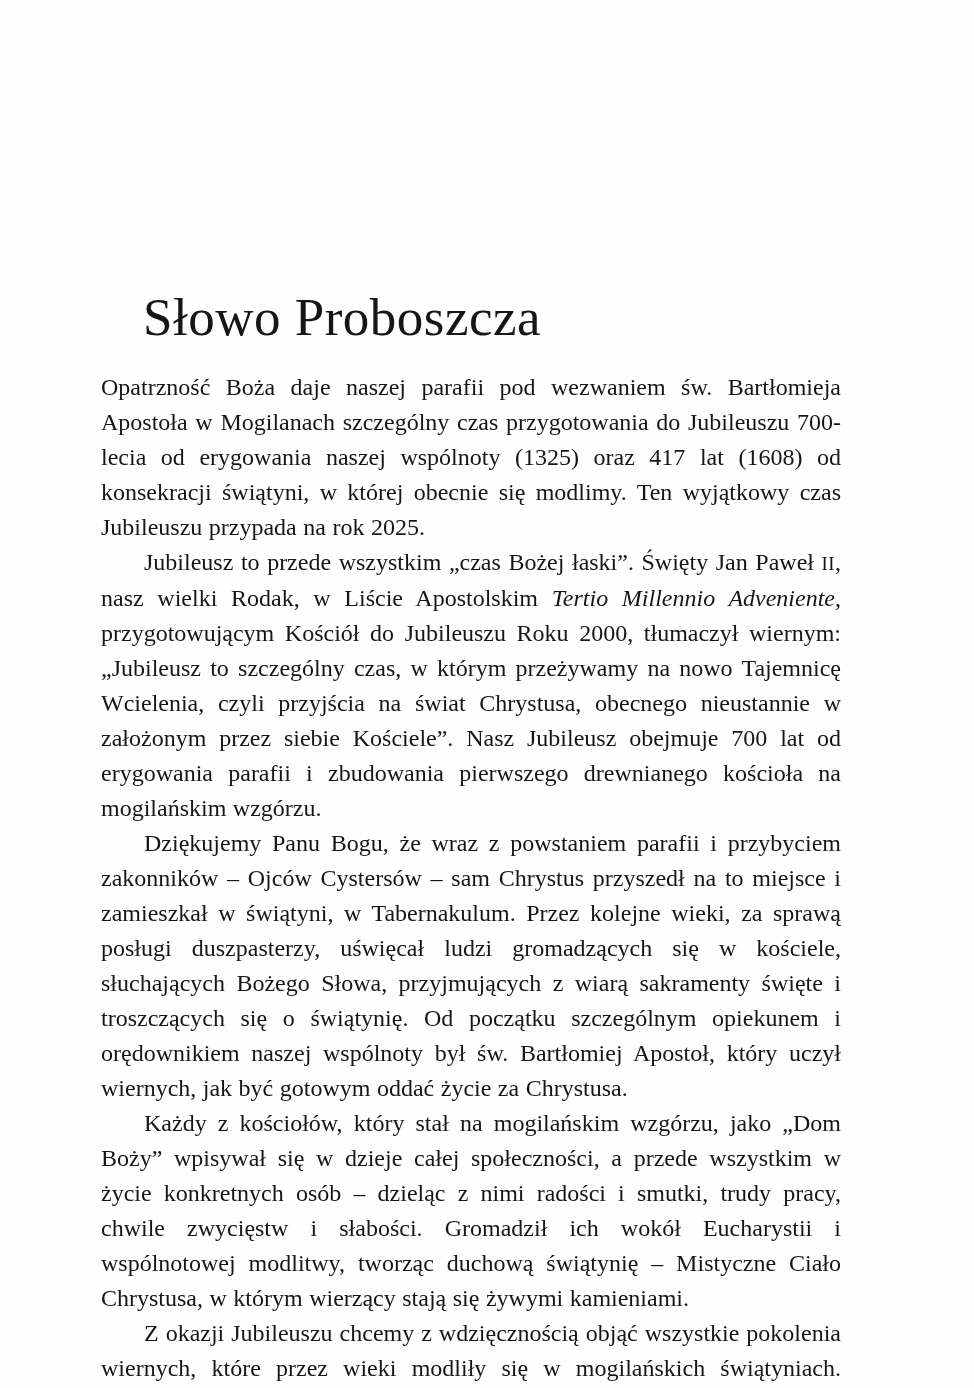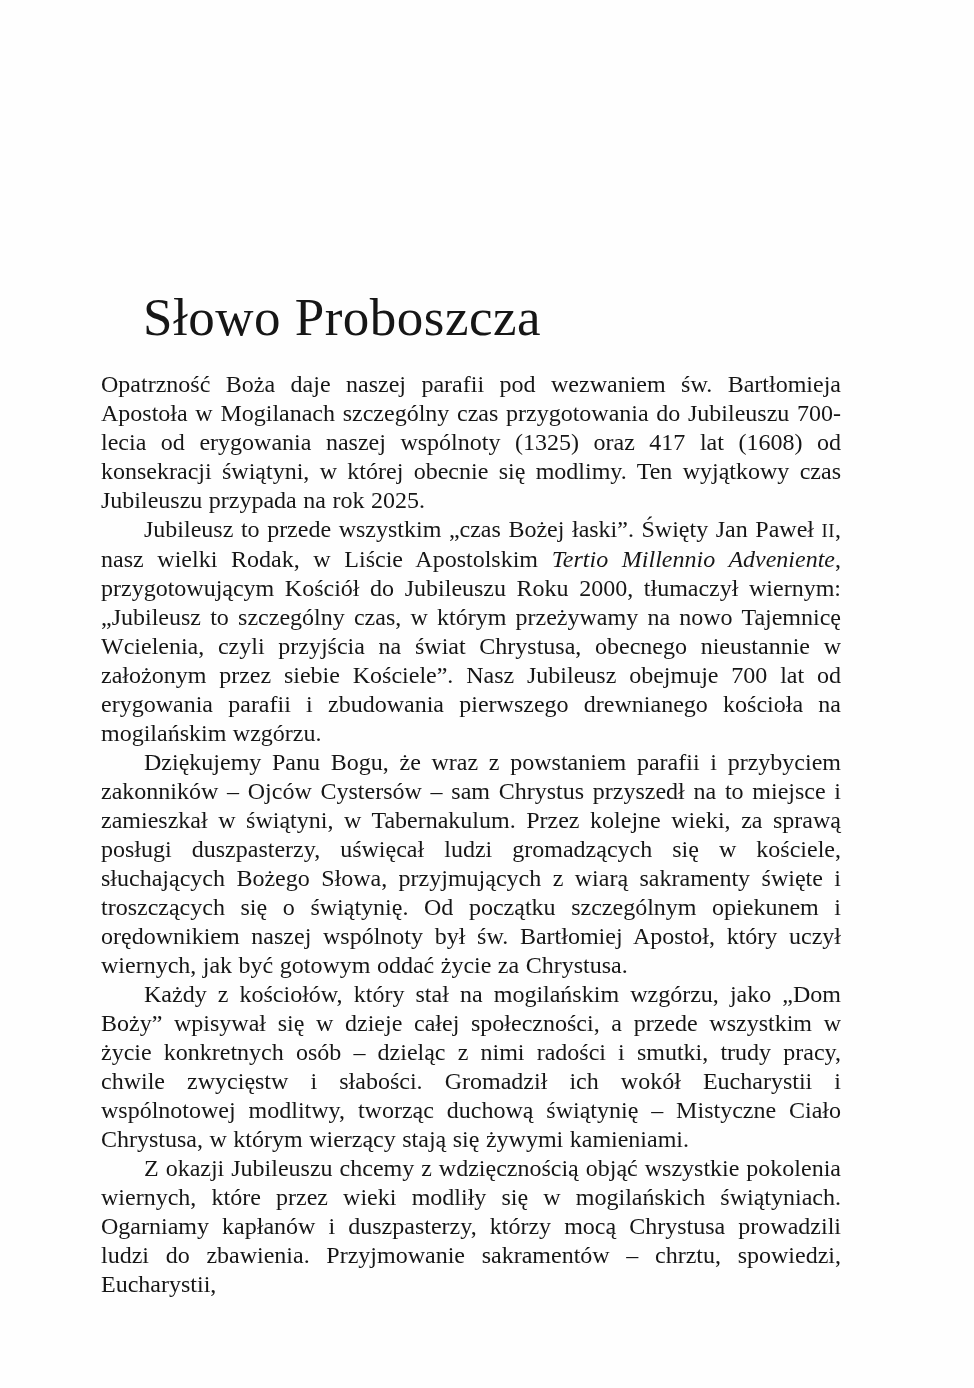--- a/index.html
+++ b/index.html
@@ -25,21 +25,21 @@
   h1.title {
     font-size: 53px;
     line-height: 58px;
     font-weight: normal;
     letter-spacing: 0.5px;
     margin: 0 0 24px 42px;
   }
   p.body {
     margin: 0;
     font-size: 24px;
-    line-height: 29px;
+    line-height: 35px;
     text-align: justify;
     hyphens: auto;
     -webkit-hyphens: auto;
     word-spacing: 0.5px;
   }
   p.body.indent {
     text-indent: 43px;
   }
   em.doc-title {
   }

